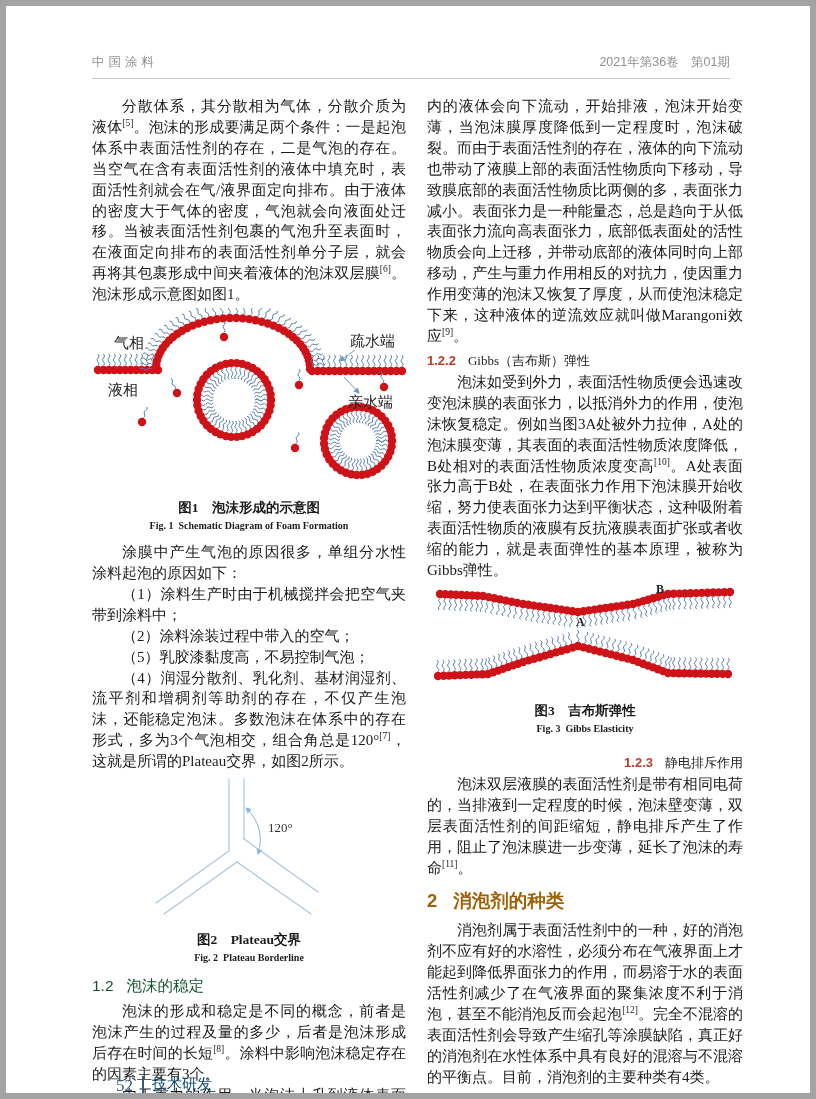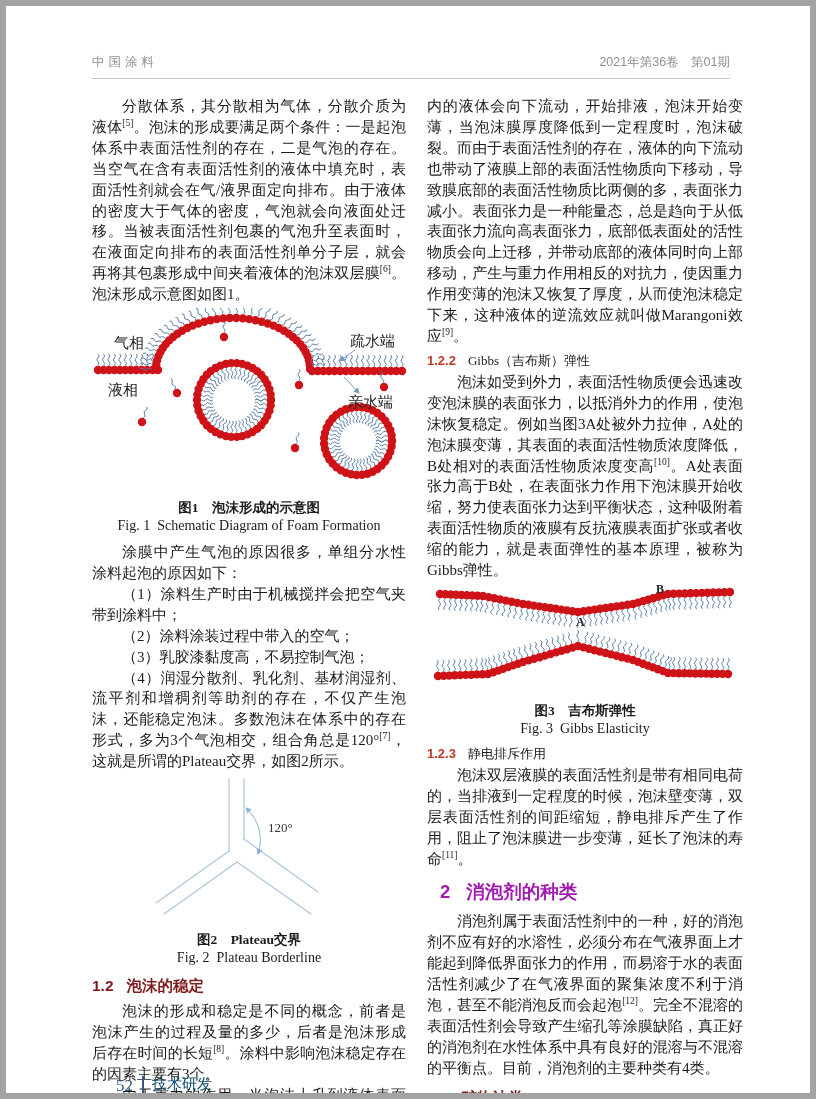--- a/index.html
+++ b/index.html
@@ -14,27 +14,27 @@
   .col{position:absolute;top:90px;width:314px;}
   .colL{left:86px;}
   .colR{left:421px;width:316px;}
   .body{margin:0;font-size:15px;line-height:20.9px;text-align:justify;text-indent:2em;}
   .mt8{margin-top:7px;}
   sup{font-size:9.5px;line-height:0;}
   
   .fig{margin:3px 0 0;text-align:center;}
   .fig svg{display:block;margin:0 auto;}
   .capzh{font-size:13.5px;font-weight:bold;margin-top:16px;line-height:18px;}
-  .capen{font-size:14px;font-weight:normal;line-height:18px;}
+  .capen{font-size:10px;font-weight:bold;line-height:18px;}
   
-  .h1{margin:11px 13px 7px;font-family:"Liberation Sans","DejaVu Sans",sans-serif;font-size:18.5px;
-      color:#a21caf;font-weight:bold;line-height:24px;}
+  .h1{margin:11px 0 7px;font-family:"Liberation Sans","DejaVu Sans",sans-serif;font-size:18.5px;
+      color:#a16207;font-weight:bold;line-height:24px;}
   .h1 .num{margin-right:16px;}
   .h2{margin:9px 0 5px;font-family:"Liberation Sans","DejaVu Sans",sans-serif;font-size:15.5px;
-      color:#7f1d1d;font-weight:bold;line-height:20px;}
+      color:#14532d;font-weight:normal;line-height:20px;}
   .h2 .num{margin-right:13px;}
   .h3{margin:3px 0 1px;font-size:13px;font-weight:normal;line-height:21px;}
   .num3{color:#c03a28;font-family:"Liberation Sans","DejaVu Sans",sans-serif;font-weight:bold;margin-right:12px;}
   
   .pagefooter{position:absolute;left:86px;top:1070px;display:flex;align-items:flex-start;margin-left:24px;}
   .pnum{font-size:17px;color:#35587e;margin-right:9px;}
   .vbar{width:2px;height:32px;background:#35587e;margin-right:8px;}
   .fzh{font-size:15px;font-weight:normal;color:#0c4a6e;font-family:"Liberation Sans","DejaVu Sans",sans-serif;line-height:15px;}
   .fen{font-size:8px;color:#35587e;margin-top:2px;font-family:Liberation Mono, monospace;}
   
@@ -389,21 +389,21 @@
       </svg>
       <figcaption>
         <div class="capzh">图1　泡沫形成的示意图</div>
         <div class="capen">Fig. 1&nbsp;&nbsp;Schematic Diagram of Foam Formation</div>
       </figcaption>
     </figure>
 
     <p class="body mt8">涂膜中产生气泡的原因很多，单组分水性涂料起泡的原因如下：</p>
     <p class="body">（1）涂料生产时由于机械搅拌会把空气夹带到涂料中；</p>
     <p class="body">（2）涂料涂装过程中带入的空气；</p>
-    <p class="body">（3）乳胶漆黏度高，不易控制气泡；</p>
+    <p class="body">（5）乳胶漆黏度高，不易控制气泡；</p>
     <p class="body">（4）润湿分散剂、乳化剂、基材润湿剂、流平剂和增稠剂等助剂的存在，不仅产生泡沫，还能稳定泡沫。多数泡沫在体系中的存在形式，多为3个气泡相交，组合角总是120°<sup>[7]</sup>，这就是所谓的Plateau交界，如图2所示。</p>
 
     <figure class="fig">
       <svg id="fig2" viewBox="0 0 315 140" width="315" height="140">
         <defs>
           <marker id="ar2" markerWidth="7" markerHeight="7" refX="5" refY="3" orient="auto-start-reverse">
             <path d="M0 0 L6 3 L0 6 z" fill="#8fb4d4"></path>
           </marker>
         </defs>
         <path class="pline" d="M137 4 L137 76"></path>
@@ -660,21 +660,21 @@
           </g>
         <text x="148" y="42" class="ablabel">A</text>
         <text x="228" y="9" class="ablabel">B</text>
       </svg>
       <figcaption>
         <div class="capzh">图3　吉布斯弹性</div>
         <div class="capen">Fig. 3&nbsp;&nbsp;Gibbs Elasticity</div>
       </figcaption>
     </figure>
 
-    <h4 class="h3" style="margin-top:5px;">
+    <h4 class="h3" style="margin-top:14px;text-align:right;">
       <span class="num3">1.2.3</span><span>静电排斥作用</span>
     </h4>
     <p class="body">泡沫双层液膜的表面活性剂是带有相同电荷的，当排液到一定程度的时候，泡沫壁变薄，双层表面活性剂的间距缩短，静电排斥产生了作用，阻止了泡沫膜进一步变薄，延长了泡沫的寿命<sup>[11]</sup>。</p>
 
     <h2 class="h1">
       <span class="num">2</span><span>消泡剂的种类</span>
     </h2>
     <p class="body">消泡剂属于表面活性剂中的一种，好的消泡剂不应有好的水溶性，必须分布在气液界面上才能起到降低界面张力的作用，而易溶于水的表面活性剂减少了在气液界面的聚集浓度不利于消泡，甚至不能消泡反而会起泡<sup>[12]</sup>。完全不混溶的表面活性剂会导致产生缩孔等涂膜缺陷，真正好的消泡剂在水性体系中具有良好的混溶与不混溶的平衡点。目前，消泡剂的主要种类有4类。</p>
 
     <h3 class="h2">

